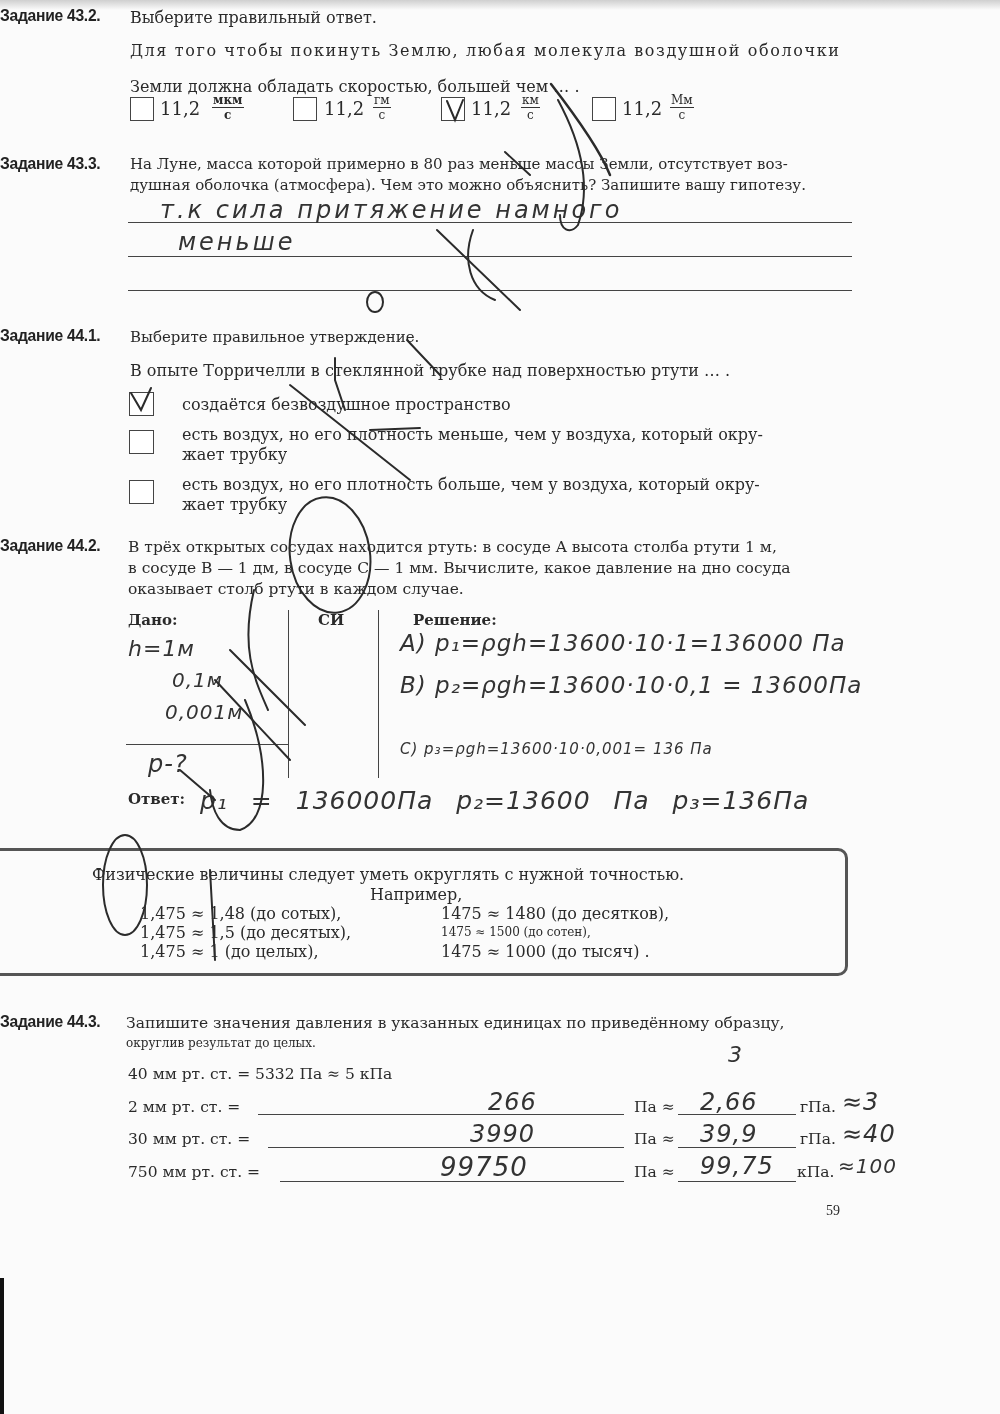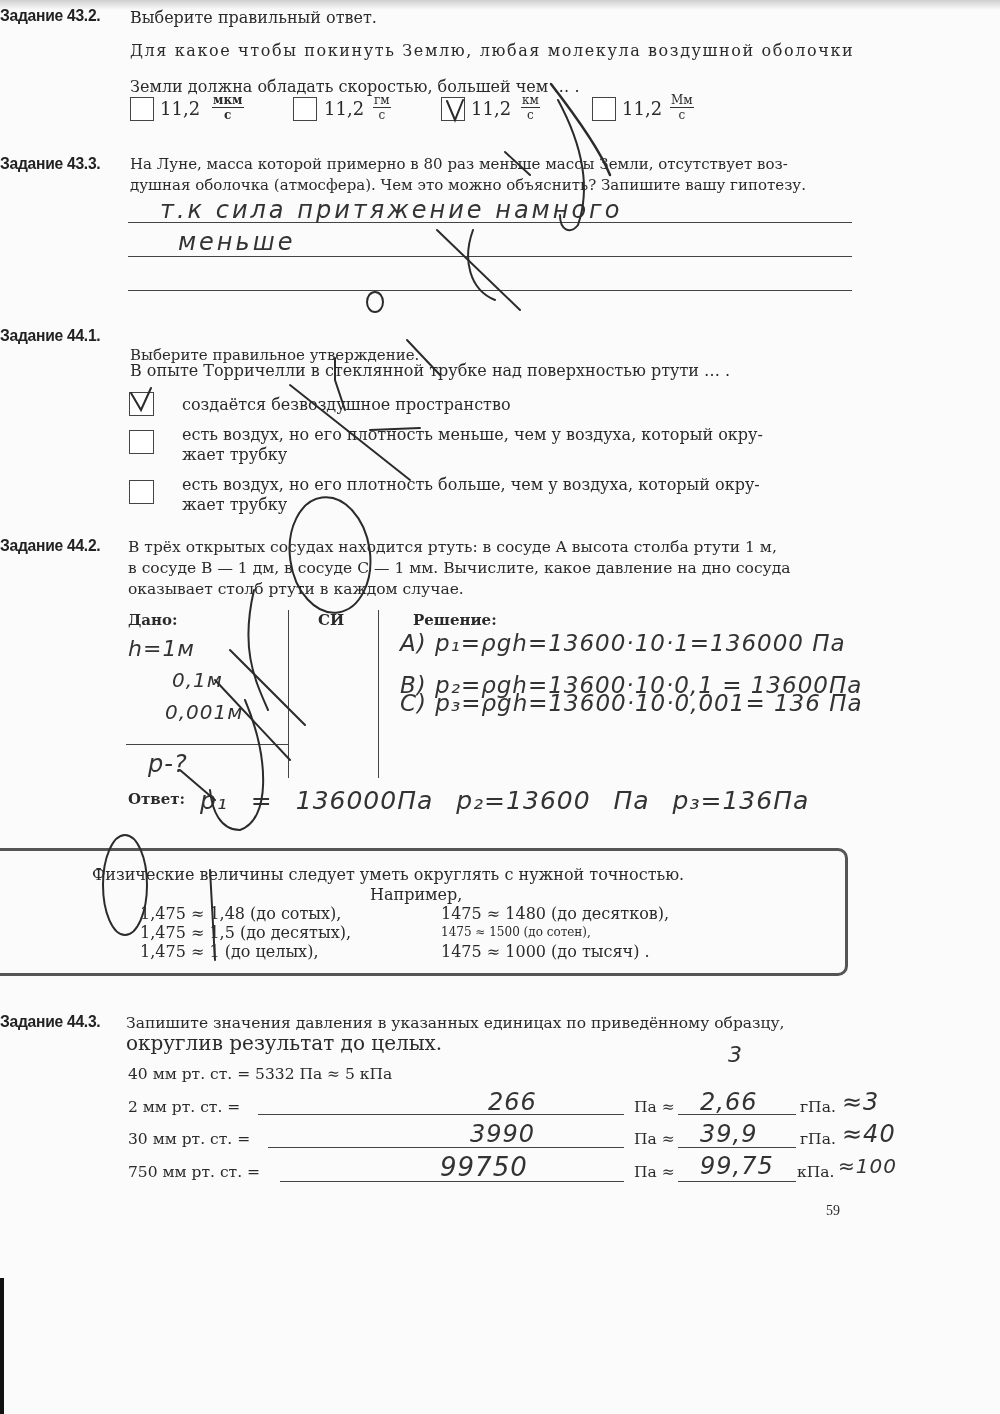--- a/index.html
+++ b/index.html
@@ -26,21 +26,21 @@
 </style>
 </head>
 <body>
 
 <div class="topshade"></div>
 <div class="leftbar"></div>
 
 <div>
   <div class="task-label" style="top:6px;">Задание 43.2.</div>
   <div class="t" style="left:130px;top:7px;">Выберите правильный ответ.</div>
-  <div class="t" style="left:130px;top:40px;letter-spacing:1.6px;">Для какое чтобы покинуть Землю, любая молекула воздушной оболочки</div>
+  <div class="t" style="left:130px;top:40px;letter-spacing:1.6px;">Для того чтобы покинуть Землю, любая молекула воздушной оболочки</div>
   <div class="t" style="left:130px;top:76px;">Земли должна обладать скоростью, большей чем … .</div>
 
   <div>
     <div class="cb" style="left:130px;top:97px;width:24px;height:24px;"></div>
     <div class="t" style="left:160px;top:98px;font-size:18px;">11,2</div>
     <div class="frac" style="left:212px;top:93px;font-weight:bold;">
         <span class="num">мкм</span>
         <span class="den">с</span>
       </div>
   </div>
@@ -76,21 +76,21 @@
   <div class="t" style="left:130px;top:175px;font-size:15px;">душная оболочка (атмосфера). Чем это можно объяснить? Запишите вашу гипотезу.</div>
   <div class="hline" style="left:128px;top:222px;width:724px;"></div>
   <div class="hline" style="left:128px;top:256px;width:724px;"></div>
   <div class="hline" style="left:128px;top:290px;width:724px;"></div>
   <div class="hand" style="left:160px;top:196px;font-size:24px;letter-spacing:3px;">т.к сила притяжение намного</div>
   <div class="hand" style="left:178px;top:228px;font-size:24px;letter-spacing:3px;">меньше</div>
 </div>
 
 <div>
   <div class="task-label" style="top:326px;">Задание 44.1.</div>
-  <div class="t" style="left:130px;top:327px;font-size:15px;margin-top:18px;">Выберите правильное утверждение.</div>
+  <div class="t" style="left:130px;top:327px;font-size:15px;">Выберите правильное утверждение.</div>
   <div class="t" style="left:130px;top:360px;">В опыте Торричелли в стеклянной трубке над поверхностью ртути … .</div>
 
   <div>
     <div class="cb" style="left:129px;top:392px;width:25px;height:24px;"></div>
     <div class="t" style="left:182px;top:394px;">создаётся безвоздушное пространство</div>
   </div>
   <div>
     <div class="cb" style="left:129px;top:430px;width:25px;height:24px;"></div>
     <div class="t" style="left:182px;top:424px;">есть воздух, но его плотность меньше, чем у воздуха, который окру-</div>
     <div class="t" style="left:182px;top:444px;">жает трубку</div>
@@ -115,42 +115,42 @@
   <div class="vline" style="left:378px;top:610px;height:168px;"></div>
   <div class="hline" style="left:126px;top:744px;width:162px;"></div>
 
   <div class="hand" style="left:128px;top:636px;font-size:22px;">h=1м</div>
   <div class="hand" style="left:172px;top:668px;font-size:20px;">0,1м</div>
   <div class="hand" style="left:165px;top:700px;font-size:20px;">0,001м</div>
   <div class="hand" style="left:148px;top:750px;font-size:24px;">p-?</div>
 
   <div class="hand" style="left:400px;top:630px;font-size:23px;">A) p₁=ρgh=13600·10·1=136000 Па</div>
   <div class="hand" style="left:400px;top:672px;font-size:23px;">B) p₂=ρgh=13600·10·0,1 = 13600Па</div>
-  <div class="hand" style="left:400px;top:690px;font-size:23px;">C) p₃=ρgh=13600·10·0,001= 136 Па</div>
+  <div class="hand" style="left:400px;top:740px;font-size:15px;">C) p₃=ρgh=13600·10·0,001= 136 Па</div>
 
   <div class="t bold" style="left:128px;top:789px;font-size:15px;">Ответ:</div>
   <div class="hand" style="left:200px;top:786px;font-size:25px;word-spacing:14px;">p₁ = 136000Па   p₂=13600 Па   p₃=136Па</div>
 </div>
 
 <div class="note-box"></div>
 <div>
   <div class="t" style="left:92px;top:864px;font-size:16px;">Физические величины следует уметь округлять с нужной точностью.</div>
   <div class="t" style="left:370px;top:884px;font-size:16px;">Например,</div>
   <div class="t" style="left:140px;top:903px;font-size:16px;">1,475 ≈ 1,48 (до сотых),</div>
   <div class="t" style="left:140px;top:922px;font-size:16px;">1,475 ≈ 1,5 (до десятых),</div>
   <div class="t" style="left:140px;top:941px;font-size:16px;">1,475 ≈ 1 (до целых),</div>
   <div class="t" style="left:441px;top:903px;font-size:16px;">1475 ≈ 1480 (до десятков),</div>
   <div class="t" style="left:441px;top:922px;font-size:12px;">1475 ≈ 1500 (до сотен),</div>
   <div class="t" style="left:441px;top:941px;font-size:16px;">1475 ≈ 1000 (до тысяч) .</div>
 </div>
 
 <div>
   <div class="task-label" style="top:1012px;">Задание 44.3.</div>
   <div class="t" style="left:126px;top:1013px;font-size:15.5px;">Запишите значения давления в указанных единицах по приведённому образцу,</div>
-  <div class="t" style="left:126px;top:1033px;font-size:20px;">округлив результат до целых.</div>
+  <div class="t" style="left:126px;top:1033px;font-size:12px;">округлив результат до целых.</div>
   <div class="hand" style="left:728px;top:1042px;font-size:22px;">3</div>
   <div class="t" style="left:128px;top:1064px;font-size:15.5px;">40 мм рт. ст. = 5332 Па ≈ 5 кПа</div>
 
   <div>
     <div class="t" style="left:128px;top:1097px;font-size:15.5px;">2 мм рт. ст. =</div>
     <div class="hline" style="left:258px;top:1114px;width:366px;"></div>
     <div class="hand" style="left:488px;top:1088px;font-size:24px;">266</div>
     <div class="t" style="left:634px;top:1097px;font-size:15.5px;">Па ≈</div>
     <div class="hline" style="left:678px;top:1114px;width:118px;"></div>
     <div class="hand" style="left:700px;top:1088px;font-size:24px;">2,66</div>

